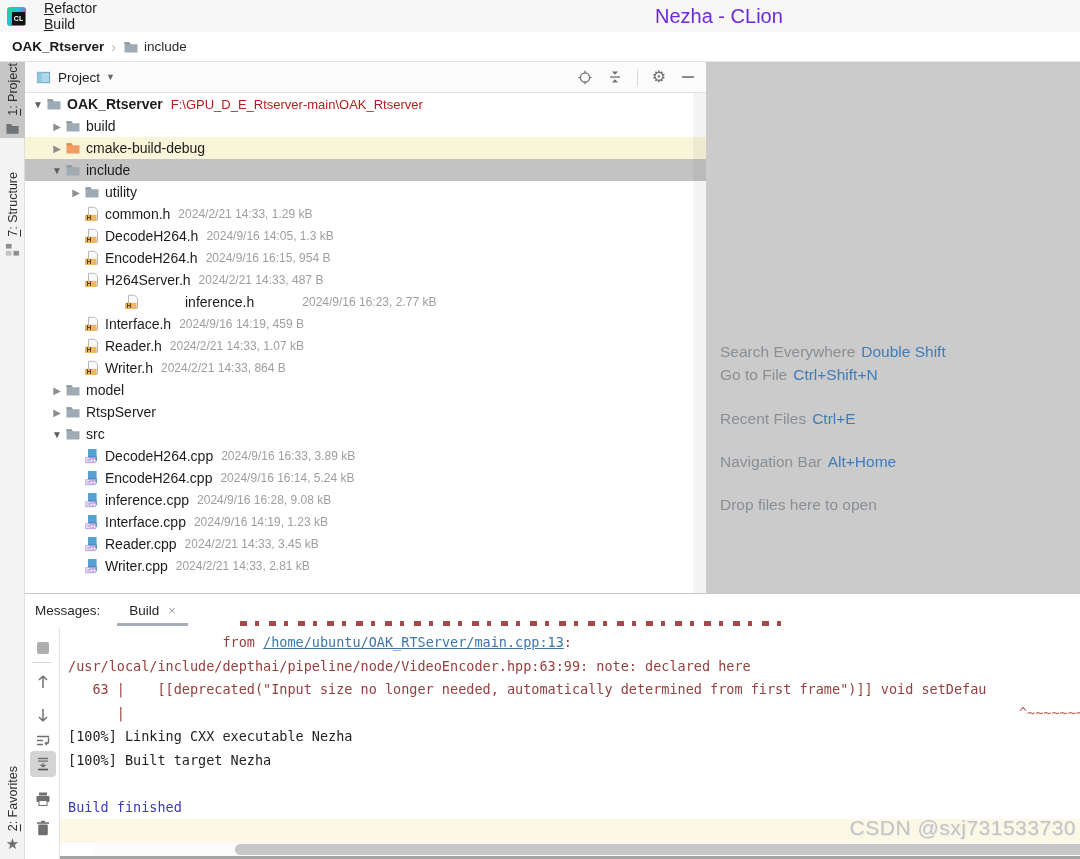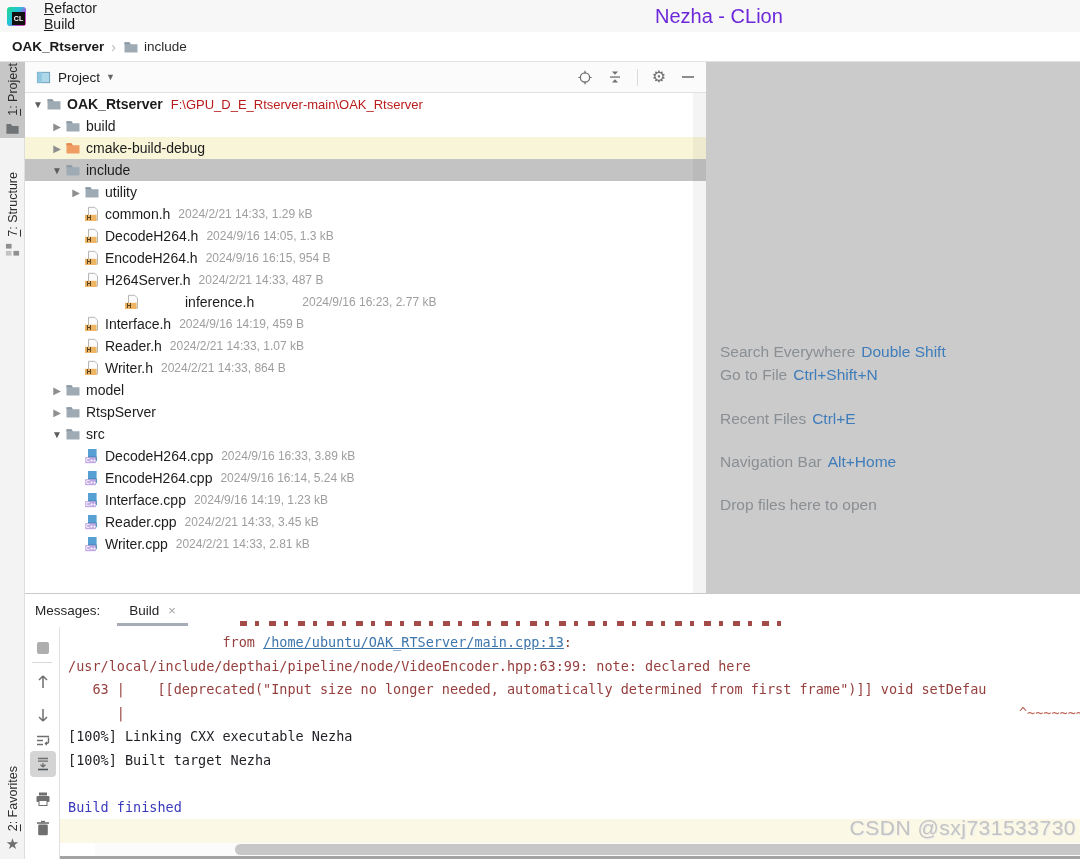--- a/index.html
+++ b/index.html
@@ -400,20 +400,33 @@
     <div class="trow" style="padding-left: 43px;">
       <span class="arrow"></span>
       <span class="ic">
         <svg width="16" height="16" viewBox="0 0 16 16">
           <path d="M4 1h8.6v12.2H4z" fill="#57a0d4"></path>
           <path d="M4 8.6h8.6v4.6H4z" fill="#3b79a8"></path>
           <rect x="1.2" y="9.2" width="10.6" height="6" fill="#c3a9e4"></rect>
           <text x="2" y="14.2" font-size="5.4" font-weight="bold" fill="#ffffff" font-family="Liberation Sans,sans-serif">C++</text>
         </svg>
       </span>
+      <span class="tname">inference.cpp</span>
+      <span class="tmeta">2024/9/16 16:28, 9.08 kB</span>
+    </div>
+    <div class="trow" style="padding-left: 43px;">
+      <span class="arrow"></span>
+      <span class="ic">
+        <svg width="16" height="16" viewBox="0 0 16 16">
+          <path d="M4 1h8.6v12.2H4z" fill="#57a0d4"></path>
+          <path d="M4 8.6h8.6v4.6H4z" fill="#3b79a8"></path>
+          <rect x="1.2" y="9.2" width="10.6" height="6" fill="#c3a9e4"></rect>
+          <text x="2" y="14.2" font-size="5.4" font-weight="bold" fill="#ffffff" font-family="Liberation Sans,sans-serif">C++</text>
+        </svg>
+      </span>
       <span class="tname">Interface.cpp</span>
       <span class="tmeta">2024/9/16 14:19, 1.23 kB</span>
     </div>
     <div class="trow" style="padding-left: 43px;">
       <span class="arrow"></span>
       <span class="ic">
         <svg width="16" height="16" viewBox="0 0 16 16">
           <path d="M4 1h8.6v12.2H4z" fill="#57a0d4"></path>
           <path d="M4 8.6h8.6v4.6H4z" fill="#3b79a8"></path>
           <rect x="1.2" y="9.2" width="10.6" height="6" fill="#c3a9e4"></rect>

